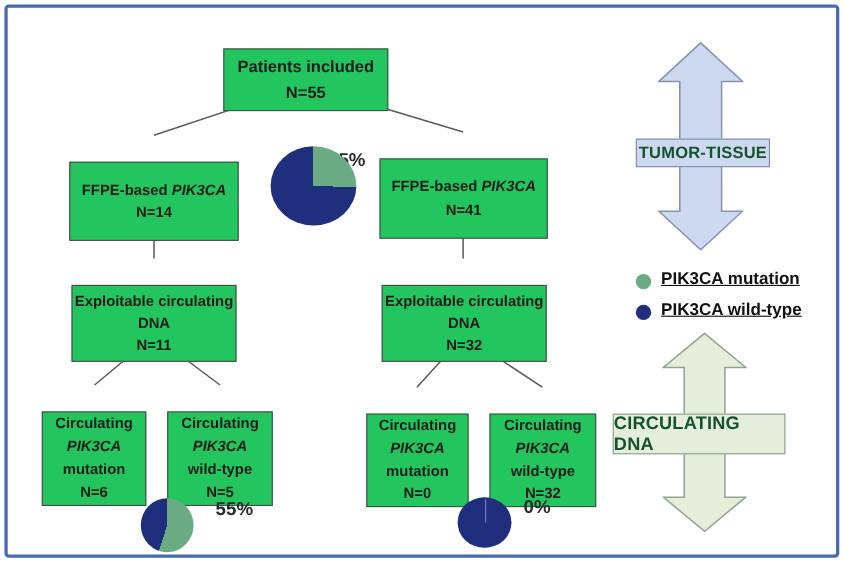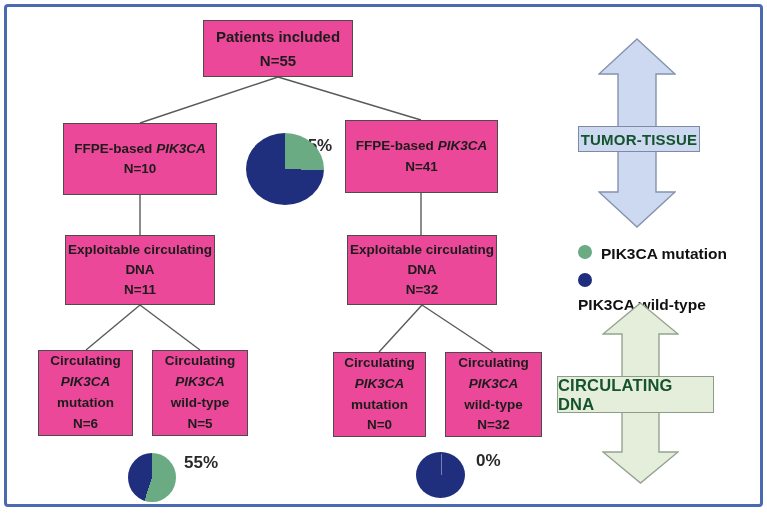--- a/index.html
+++ b/index.html
@@ -1,33 +1,33 @@
 <!DOCTYPE html>
 <html><head>
 <meta charset="utf-8">
 <style>
   html,body{margin:0;padding:0;background:#ffffff;}
   body{font-family:"Liberation Sans","DejaVu Sans",sans-serif;}
   #figure{position:relative;width:767px;height:514px;background:#ffffff;overflow:hidden;}
   #frame{position:absolute;left:4px;top:4px;right:4px;bottom:7px;border:3px solid #4a6ab0;border-radius:4px;pointer-events:none;}
-  .fbox{position:absolute;border:1.6px solid #4c4c4c;background:#ec4899;display:flex;flex-direction:column;
+  .fbox{position:absolute;border:1.6px solid #4c4c4c;background:#22c55e;display:flex;flex-direction:column;
         align-items:center;justify-content:center;text-align:center;font-weight:bold;color:#1c1c1c;
-        font-size:13.5px;line-height:1.5;box-sizing:border-box;}
+        font-size:13.5px;line-height:1.5;box-sizing:border-box;margin-top:24px;}
   .fbox.root{font-size:15px;line-height:1.55;}
   .fbox i{}
   #connectors{position:absolute;left:0;top:0;pointer-events:none;}
   .pie{position:absolute;border-radius:50%;}
   .zline{position:absolute;left:50%;top:2px;width:1px;height:46%;background:rgba(255,255,255,0.4);}
   .pct{position:absolute;font-weight:bold;font-size:17px;color:#2a2a2a;}
   .arrow-svg{position:absolute;}
   .sidelabel{position:absolute;display:flex;align-items:center;justify-content:center;
              font-weight:bold;color:#14532d;box-sizing:border-box;}
   #label-tumor{background:#cdd9f0;border:1.4px solid #7c8aa6;font-size:15px;letter-spacing:.2px;}
   #label-circdna{background:#e4eeda;border:1.4px solid #8d9c89;font-size:16.5px;letter-spacing:.2px;}
-  .lgrow{position:absolute;display:flex;align-items:flex-start;gap:9px;font-weight:bold;font-size:15.5px;color:#111;}
+  .lgrow{position:absolute;display:flex;align-items:flex-end;gap:9px;font-weight:bold;font-size:15.5px;color:#111;text-decoration:underline;}
   .lgdot{width:14px;height:14px;border-radius:50%;flex:0 0 auto;}
 </style>
 </head>
 <body>
 
 <div id="figure">
   <div id="frame"></div>
 
   <svg id="connectors" width="767" height="514">
     <g stroke="#5a5a5a" stroke-width="1.4" fill="none">
@@ -42,21 +42,21 @@
     </g>
   </svg>
 
   <div class="fbox root" style="left:203px;top:20px;width:150px;height:57px;">
     <div>Patients included</div>
     <div>N=55</div>
   </div>
 
   <div class="fbox" style="left:63px;top:123px;width:154px;height:72px;">
     <div><span>FFPE-based</span> <i>PIK3CA</i></div>
-    <div>N=10</div>
+    <div>N=14</div>
   </div>
 
   <div class="fbox" style="left:345px;top:120px;width:153px;height:73px;">
     <div><span>FFPE-based</span> <i>PIK3CA</i></div>
     <div>N=41</div>
   </div>
 
   <div class="pct" style="left:284px;top:112px;margin-top:24px;">25.5%</div>
   <div class="pie" style="left: 246px; top: 133px; width: 78px; height: 72px; background: conic-gradient(rgb(106, 171, 132) 0deg, rgb(106, 171, 132) 25.5%, rgb(31, 46, 125) 25.5%, rgb(31, 46, 125) 100%);"></div>
 
@@ -94,37 +94,37 @@
   </div>
 
   <div class="fbox" style="left:445px;top:352px;width:97px;height:85px;line-height:1.55;">
     <div>Circulating</div>
     <i>PIK3CA</i>
     <div>wild-type</div>
     <div>N=32</div>
   </div>
 
   <div class="pie" style="left: 128px; top: 453px; width: 48px; height: 49px; background: conic-gradient(rgb(106, 171, 132) 0deg, rgb(106, 171, 132) 55%, rgb(31, 46, 125) 55%, rgb(31, 46, 125) 100%);"></div>
-  <div class="pct" style="left:184px;top:453px;">55%</div>
+  <div class="pct" style="left:196px;top:453px;">55%</div>
 
   <div class="pie" style="left: 416px; top: 452px; width: 49px; height: 46px; background: conic-gradient(rgb(106, 171, 132) 0deg, rgb(106, 171, 132) 0%, rgb(31, 46, 125) 0%, rgb(31, 46, 125) 100%);">
     <div class="zline"></div>
   </div>
   <div class="pct" style="left:476px;top:451px;">0%</div>
 
   <svg class="arrow-svg" style="left:598px;top:38px;" width="78" height="190" viewBox="0 0 78 190">
     <path d="M39,1 L77,36 L58,36 L58,154 L77,154 L39,189 L1,154 L20,154 L20,36 L1,36 Z" fill="#cdd9f0" stroke="#8593ad" stroke-width="1.4"></path>
   </svg>
   <div id="label-tumor" class="sidelabel" style="left:578px;top:126px;width:122px;height:26px;">TUMOR-TISSUE</div>
 
   <div class="lgrow" style="left:578px;top:245px;">
     <span class="lgdot" style="background-color: rgb(106, 171, 132);"></span>
     <span>PIK3CA mutation</span>
   </div>
-  <div class="lgrow" style="left:578px;top:273px;flex-direction:column;">
+  <div class="lgrow" style="left:578px;top:273px;">
     <span class="lgdot" style="background-color: rgb(31, 46, 125);"></span>
     <span>PIK3CA wild-type</span>
   </div>
 
   <svg class="arrow-svg" style="left:602px;top:302px;" width="77" height="182" viewBox="0 0 77 182">
     <path d="M38.5,1 L76,32 L57,32 L57,150 L76,150 L38.5,181 L1,150 L20,150 L20,32 L1,32 Z" fill="#e4eeda" stroke="#95a391" stroke-width="1.4"></path>
   </svg>
   <div id="label-circdna" class="sidelabel" style="left:557px;top:376px;width:157px;height:37px;">CIRCULATING DNA</div>
 </div>
 

